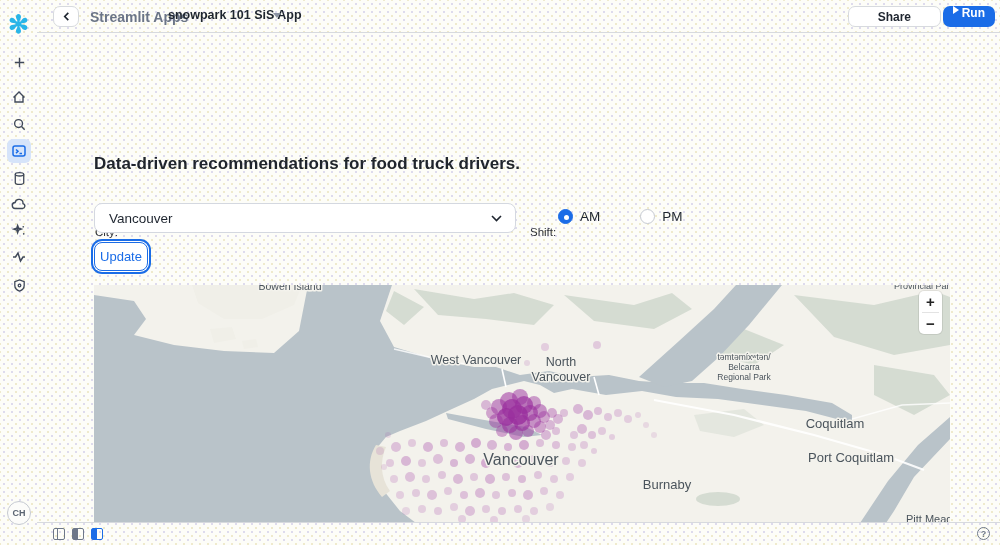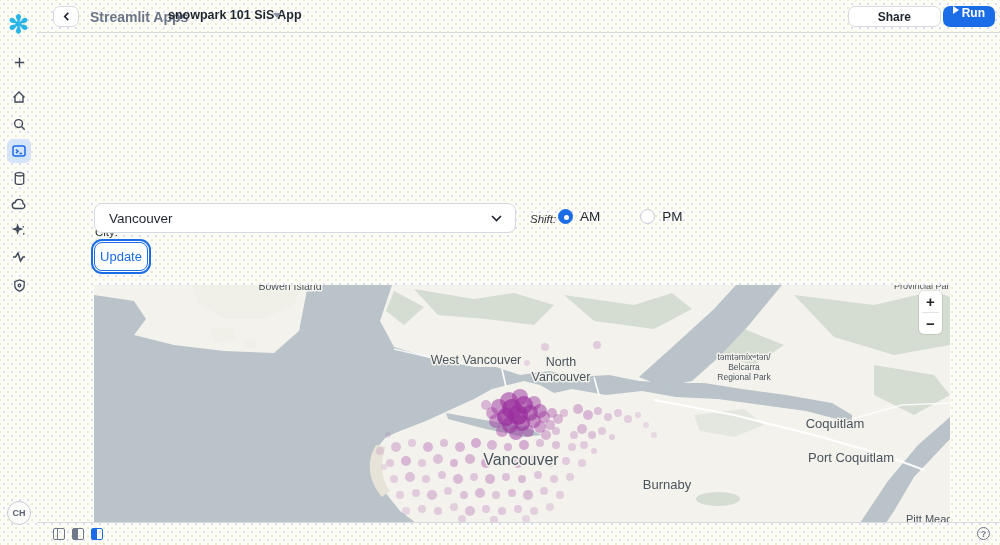--- a/index.html
+++ b/index.html
@@ -41,21 +41,21 @@
     background:#1a6ce7; border:none; border-radius:7px; font-size:12px; font-weight:700;
     color:#fff; display:flex; gap:3px; cursor:pointer; }
   .play-tri { width:0; height:0; border-top:4px solid transparent; border-bottom:4px solid transparent;
     border-left:6px solid #fff; }
 
   
   .page-title { position:absolute; left:94px; top:107px; font-size:25px; font-weight:700; color:#20252c; letter-spacing:-0.2px; }
   .page-subtitle { position:absolute; left:94px; top:154px; font-size:17px; font-weight:700; color:#20252c; }
   .field-label { position:absolute; font-size:11.5px; color:#2e3138;margin-top:39px; }
   .city-label { left:95px; top:187px; }
-  .shift-label { left:530px; top:174px;font-style:italic; }
+  .shift-label { left:530px; top:187px; }
   .select-box { position:absolute; left:94px; top:203px; width:422px; height:30px;
     background:#fff; border:1px solid #d4d8e0; border-radius:8px; cursor:pointer;
     display:flex; align-items:center; padding:0 14px; font-size:13.5px; color:#1e252f; }
   .select-chevron { position:absolute; right:13px; top:11px; }
   .radio-row { position:absolute; left:531px; top:209px; display:flex; align-items:center; gap:13px; font-size:13.5px; }
   .radio-opt { display:flex; align-items:center; gap:7px; cursor:pointer;padding-left:27px; }
   .radio-dot { width:15px; height:15px; border-radius:50%; background:#fff; border:1px solid #c6cad2; }
   .radio-dot.checked { background:#1a6ce7; border:1px solid #1a6ce7; position:relative; }
   .radio-dot.checked::after { content:""; position:absolute; left:5px; top:5px; width:5px; height:5px;
     border-radius:50%; background:#fff; }
@@ -160,20 +160,21 @@
     <span class="crumb">Streamlit Apps</span>
     <span class="app-title">snowpark 101 SiS App</span>
     <span class="title-caret"></span>
     <button class="share-btn">Share</button>
     <button class="run-btn">
       <span class="play-tri"></span>
       <span>Run</span>
     </button>
   </div>
 
+  <h3 class="page-subtitle">Data-driven recommendations for food truck drivers.</h3>
 
   <label class="field-label city-label">City:</label>
   <div class="select-box">
     <span>Vancouver</span>
     <svg class="select-chevron" width="11" height="7" viewBox="0 0 11 7" fill="none" stroke="#1e252f" stroke-width="1.6">
         <path d="m1 1 4.5 4.5L10 1"></path>
       </svg>
   </div>
 
   <label class="field-label shift-label">Shift:</label>

